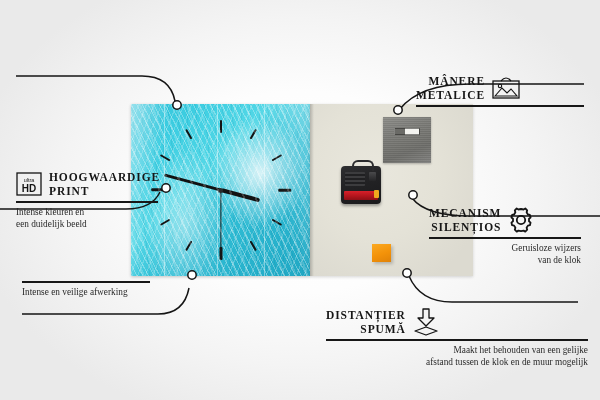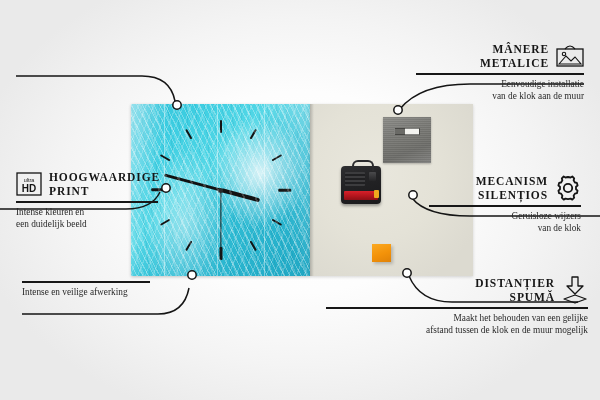--- a/index.html
+++ b/index.html
@@ -108,21 +108,21 @@
   #battery-tip{position:absolute;right:-1px;top:-1px;width:5px;height:8px;background:#f0a81e;border-radius:1px;}
   #foam-spacer{
     position:absolute;left:62px;top:140px;width:19px;height:18px;
     background:linear-gradient(160deg,#fba921 0%,#f39209 55%,#e08207 100%);
     box-shadow:2px 2px 3px rgba(0,0,0,.20);
   }
 
   
   .callout{position:absolute;}
   .co-head{display:flex;align-items:center;gap:7px;}
-  .co-head.right{justify-content:flex-end;}
+  .co-head.right{justify-content:flex-start;margin-top:32px;}
   .co-title{
     font-size:11.5px;font-weight:bold;color:#161616;letter-spacing:.9px;
     line-height:1.22;text-transform:uppercase;white-space:pre-line;
   }
   .co-rule{height:1.6px;background:#171717;margin-top:3px;}
   .co-desc{
     font-size:9.3px;color:#2a2a2a;line-height:1.38;margin-top:3px;white-space:pre-line;
   }
   .co-desc.right{text-align:right;}
   .ico{flex:0 0 auto;display:block;}
@@ -229,22 +229,20 @@
       <div class="co-title" style="text-align:right">MÂNERE
 METALICE</div>
       <svg class="ico" width="28" height="24" viewBox="0 0 28 24">
         <path d="M9,5 Q14,-1 19,5" fill="none" stroke="#141414" stroke-width="1.2"></path>
         <rect x="1" y="5" width="26" height="17" fill="none" stroke="#141414" stroke-width="1.3"></rect>
         <path d="M3,20 L10,12 L15,17 L19,13 L25,20 Z" fill="none" stroke="#141414" stroke-width="1.1"></path>
         <circle cx="8" cy="10" r="1.7" fill="none" stroke="#141414" stroke-width="1.1"></circle>
       </svg>
     </div>
     <div class="co-rule" style="width:168px"></div>
-    <div class="co-desc right">Eenvoudige installatie
-van de klok aan de muur</div>
   </div>
 
   <div class="callout" style="right:19px;top:174px;width:152px;">
     <div class="co-head right">
       <div class="co-title" style="text-align:right">MECANISM
 SILENȚIOS</div>
       <svg class="ico" width="26" height="26" viewBox="0 0 26 26">
         <g fill="none" stroke="#141414" stroke-width="1.8" stroke-linejoin="round">
           <path d="M13,2 l2.6,.5 1.7-1.0 1.9,1.9 -.6,1.9 1.3,2.2 2,.4 .7,2.6 -1.6,1.3 0,2.5 1.6,1.3 -.7,2.6 -2,.4 -1.3,2.2 .6,1.9 -1.9,1.9 -1.7-1.0 -2.6,.5 -2.6-.5 -1.7,1.0 -1.9-1.9 .6-1.9 -1.3-2.2 -2-.4 -.7-2.6 1.6-1.3 0-2.5 -1.6-1.3 .7-2.6 2-.4 1.3-2.2 -.6-1.9 1.9-1.9 1.7,1.0 Z"></path>
           <circle cx="13" cy="13" r="4.2"></circle>

